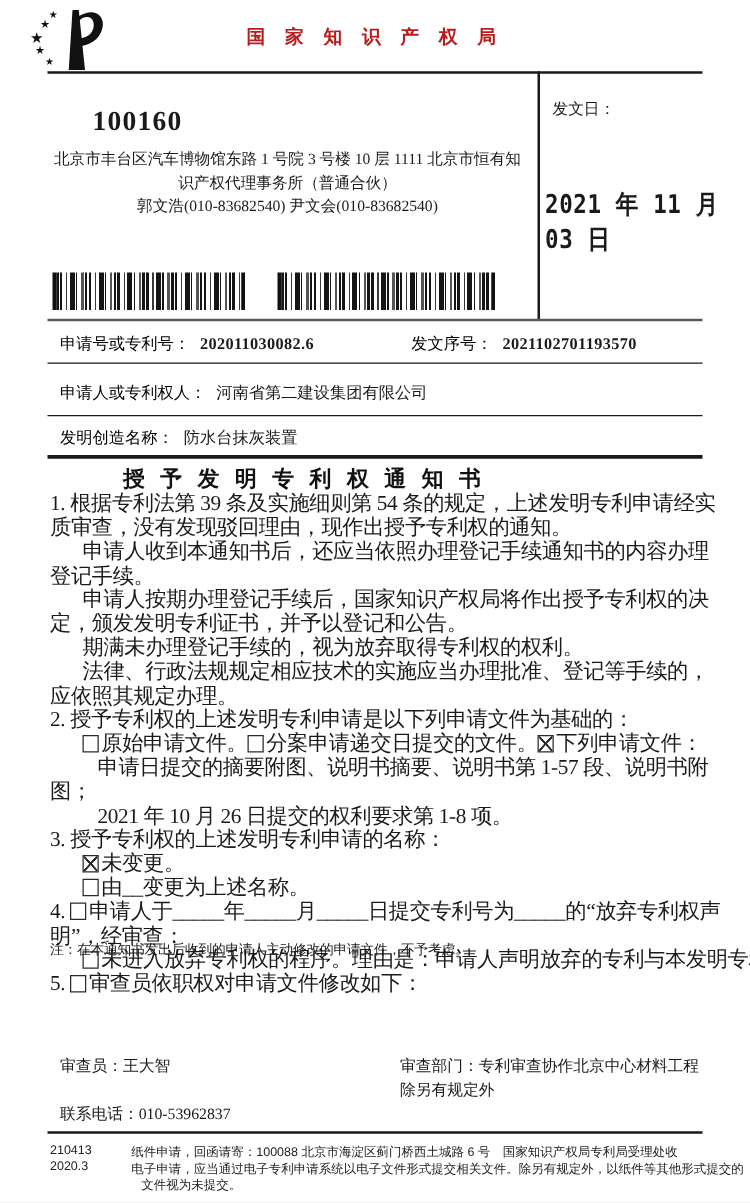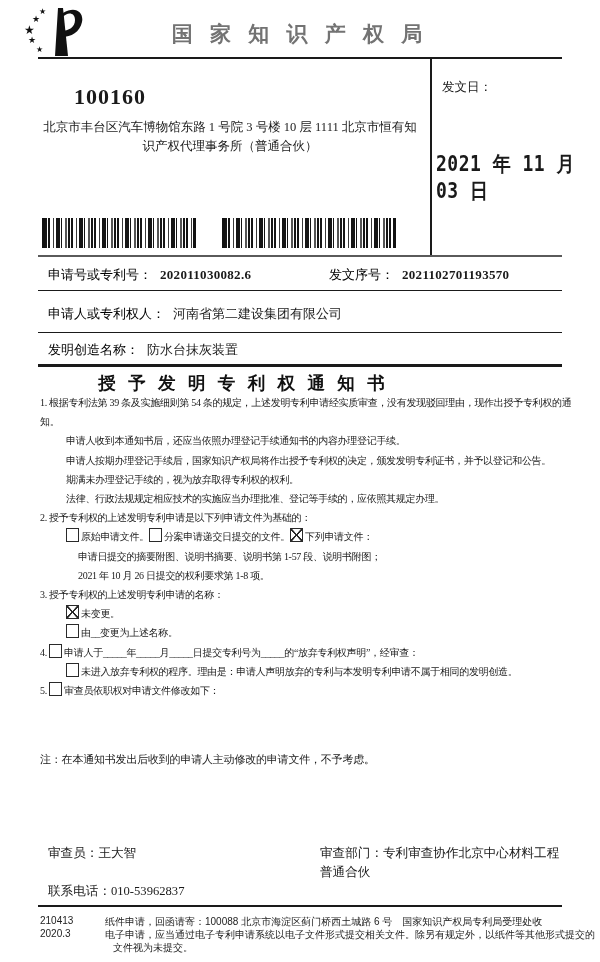--- a/index.html
+++ b/index.html
@@ -7,21 +7,21 @@
     position:relative;width:600px;height:962px;background:#ffffff;
     font-family:"Liberation Serif","DejaVu Serif",serif;color:#1a1a1a;
     overflow:hidden;margin:0 auto;
   }
   
   .logo{position:absolute;left:26px;top:6px;width:58px;height:50px;}
   .logo svg{position:absolute;left:12px;top:0;}
   .logo .star{position:absolute;color:#111;line-height:1;}
   .agency{
     position:absolute;left:0;top:20px;width:600px;text-align:center;
-    font-size:21px;font-weight:bold;letter-spacing:6px;color:#737373;
+    font-size:15px;font-weight:bold;letter-spacing:6px;color:#b91c1c;
   }
   .rule{position:absolute;background:#1a1a1a;}
   .r-top{left:38px;top:57px;width:524px;height:2px;}
   .vdiv{position:absolute;left:430px;top:57px;width:1.5px;height:199px;background:#1a1a1a;}
   .postcode{position:absolute;left:74px;top:84px;font-size:22px;font-weight:bold;letter-spacing:1px;}
   .addr{position:absolute;left:40px;top:118px;width:380px;text-align:center;font-size:12.5px;line-height:19px;}
   .date-label{position:absolute;left:442px;top:79px;font-size:12.5px;}
   .date-value{
     position:absolute;left:436px;top:150px;font-size:18px;font-weight:bold;
     font-family:"DejaVu Sans Mono","Liberation Mono",monospace;letter-spacing:0.5px;
@@ -51,21 +51,21 @@
   .r2{left:38px;top:332px;width:524px;height:1.2px;}
   .f-invention{left:48px;top:341px;}
   .r-thick{left:38px;top:364px;width:524px;height:2.5px;}
   
   .doc-title{
     position:absolute;left:0;top:371px;width:487px;text-align:center;
     font-size:17.5px;font-weight:bold;letter-spacing:4px;color:#111;
   }
   .notice-body{
     position:absolute;left:40px;top:393px;width:540px;
-    font-size:10px;line-height:19.2px;letter-spacing:-0.3px;
+    font-size:17px;line-height:19.2px;letter-spacing:-0.3px;
   }
   .nline{margin:0;}
   .nline.ind1{text-indent:26px;}
   .nline.ind2{text-indent:38px;}
   .nline.nowrap{white-space:nowrap;}
   .cb{
     display:inline-block;width:11px;height:12px;border:1.3px solid #2a2a2a;
     vertical-align:-2px;margin:0 2px 0 0;background:#fff;
   }
   .cb.on{
@@ -111,20 +111,21 @@
 
   <div class="agency">国 家 知 识 产 权 局</div>
 
   <div class="rule r-top"></div>
   <div class="vdiv"></div>
 
   <div class="postcode">100160</div>
   <div class="addr">
     <div>北京市丰台区汽车博物馆东路 1 号院 3 号楼 10 层 1111  北京市恒有知</div>
     <div>识产权代理事务所（普通合伙）</div>
+    <div>郭文浩(010-83682540)  尹文会(010-83682540)</div>
   </div>
   <div class="date-label">发文日：</div>
   <div class="date-value">2021 年 11 月 03 日</div>
 
   <div class="barcode bc1"></div>
   <div class="barcode bc2"></div>
   <div class="rule r-gray"></div>
 
   <div class="field f-appno">
     <span class="lab">申请号或专利号：</span><span class="val b">202011030082.6</span>
@@ -165,21 +166,21 @@
     </div>
 
   <div class="note">注：在本通知书发出后收到的申请人主动修改的申请文件，不予考虑。</div>
 
   <div class="sign s-examiner">
     <span>审查员：</span><span>王大智</span>
   </div>
   <div class="sign s-dept">
     <span>审查部门：</span><span>专利审查协作北京中心材料工程</span>
   </div>
-  <div class="sign s-dept2">普通合伙</div>
+  <div class="sign s-dept2">除另有规定外</div>
   <div class="sign s-phone">
     <span>联系电话：</span><span>010-53962837</span>
   </div>
 
   <div class="rule r-foot"></div>
   <div class="foot f-code1">210413</div>
   <div class="foot f-code2">2020.3</div>
   <div class="foot f-l1">纸件申请，回函请寄：100088 北京市海淀区蓟门桥西土城路 6 号　国家知识产权局专利局受理处收</div>
   <div class="foot f-l2">电子申请，应当通过电子专利申请系统以电子文件形式提交相关文件。除另有规定外，以纸件等其他形式提交的</div>
   <div class="foot f-l3">文件视为未提交。</div>

